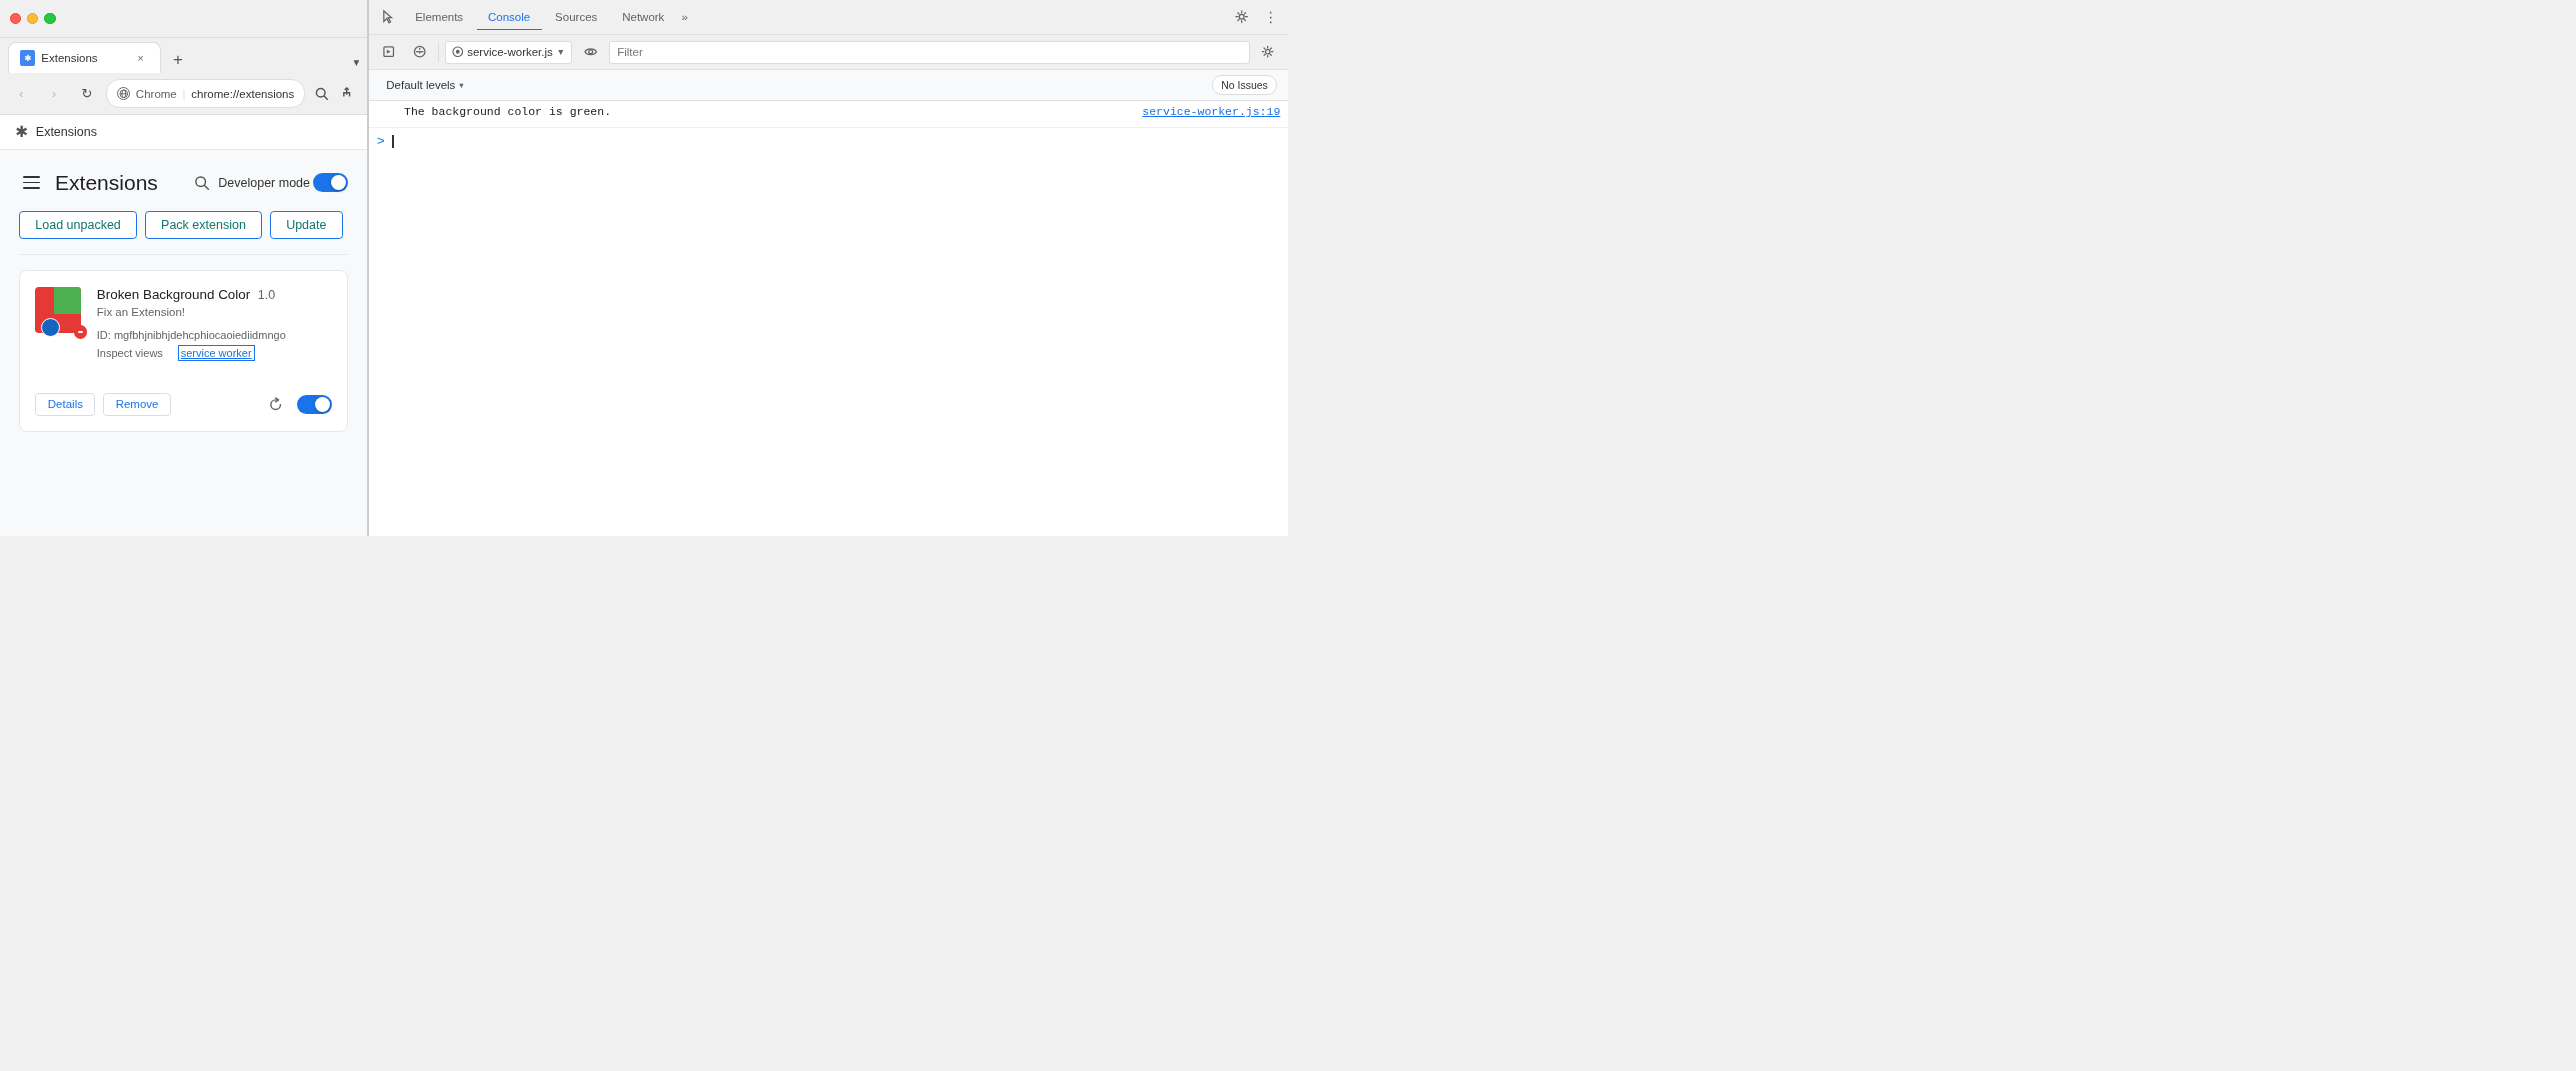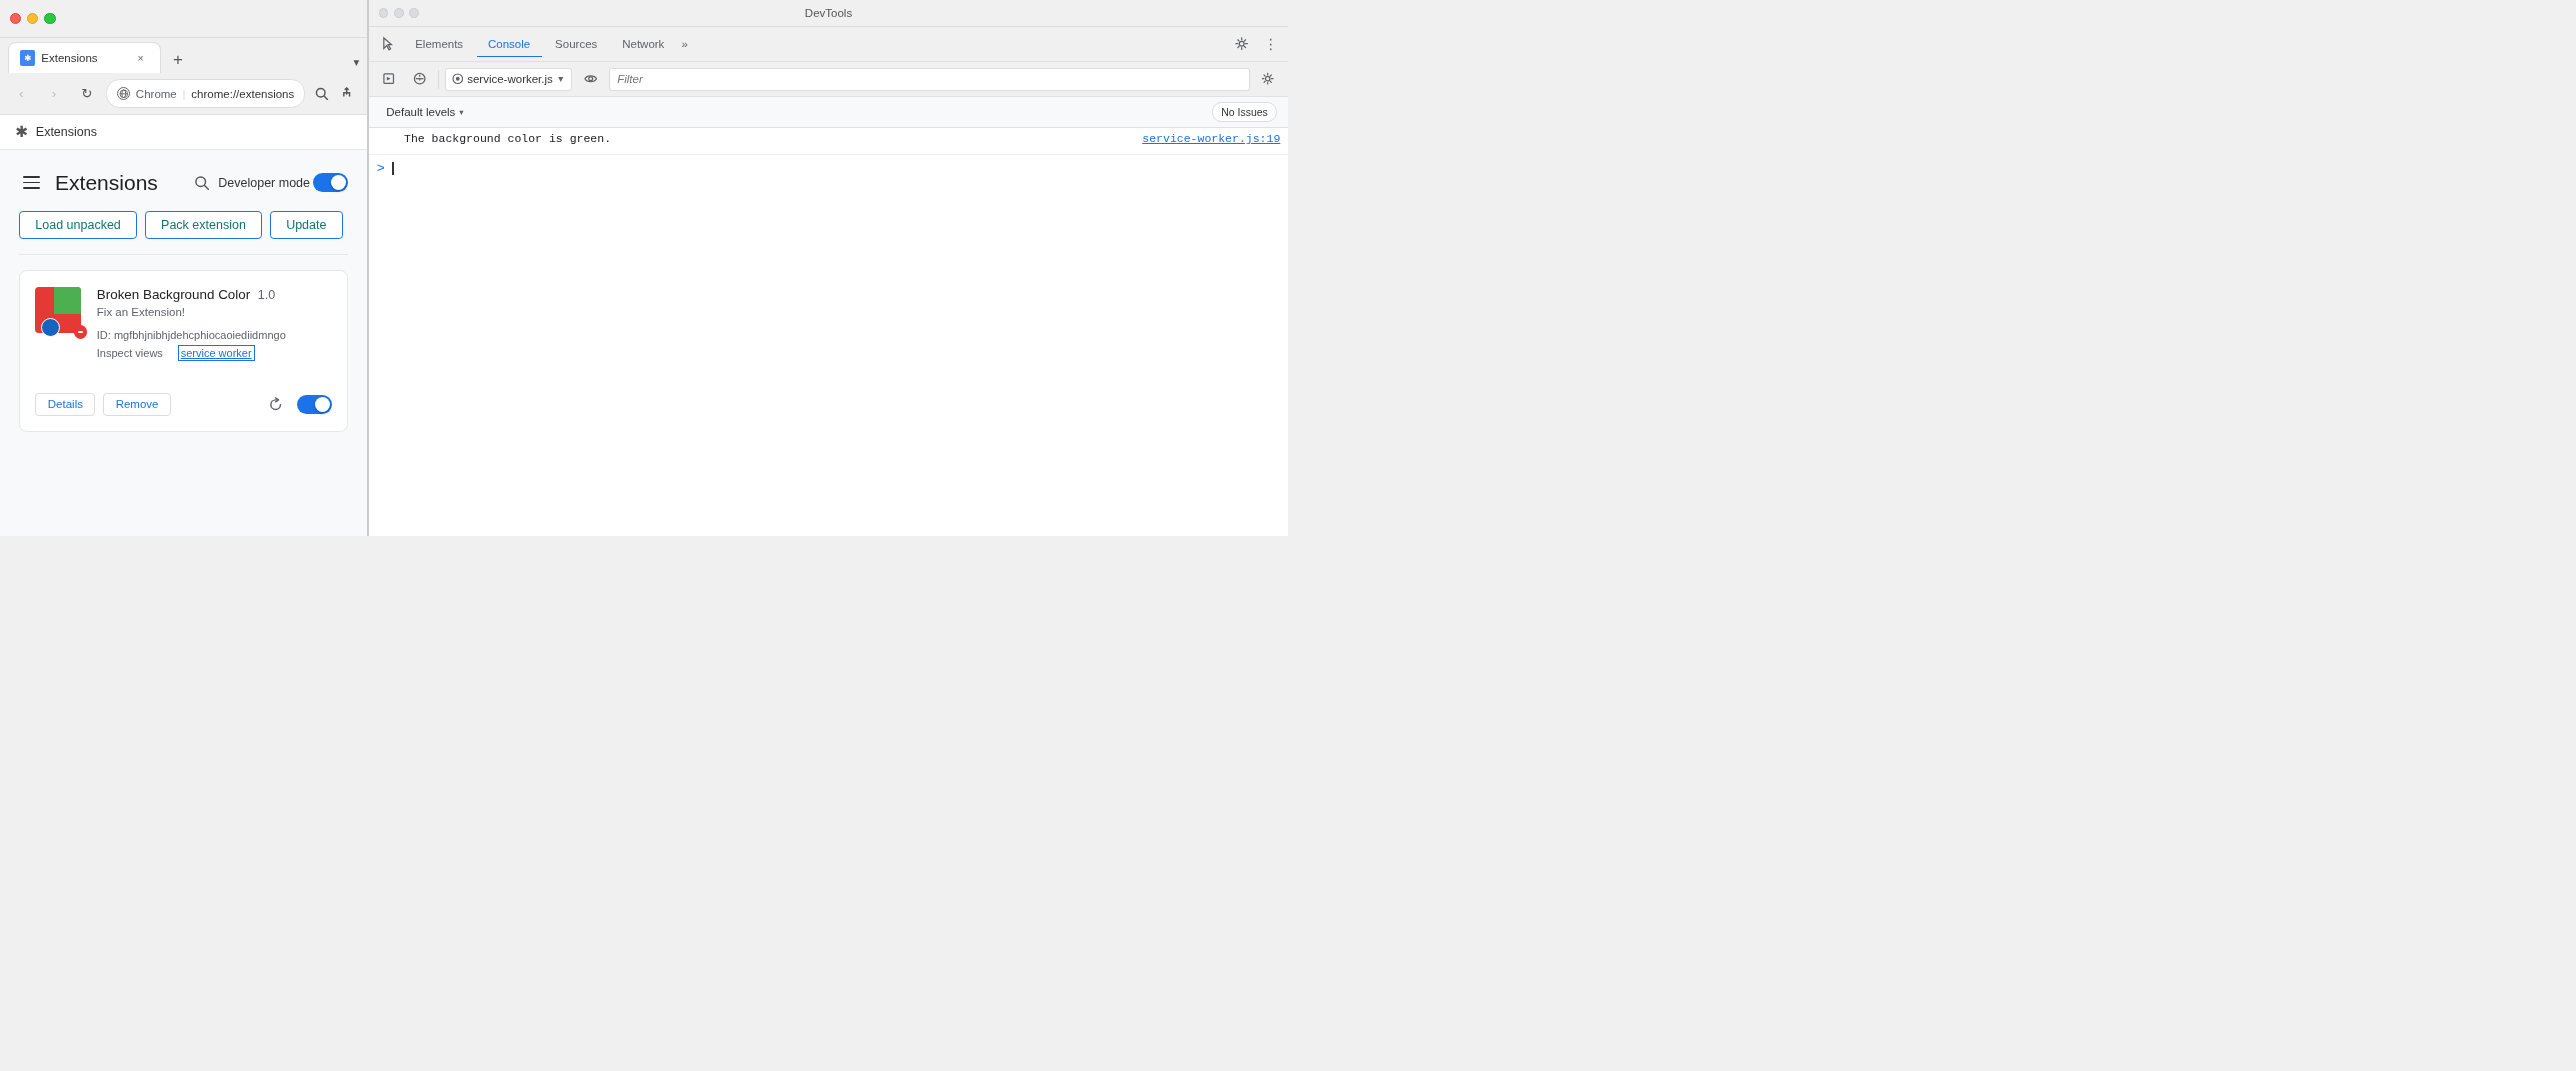--- a/index.html
+++ b/index.html
@@ -577,21 +577,20 @@
     .filter-input {
       flex: 1;
       height: 23px;
       border: 1px solid #dadce0;
       border-radius: 2.9px;
       padding: 0 7.7px;
       font-size: 11.5px;
       color: #333;
       background: #fff;
       outline: none;
-      font-style: italic;
     }
     .ct-settings-btn {
       width: 25px;
       height: 25px;
       display: flex;
       align-items: center;
       justify-content: center;
       border-radius: 2.9px;
       color: #5f6368;
       font-size: 13.4px;
@@ -834,28 +833,20 @@
           <div class="toggle"></div>
         </div>
       </div>
     </div>
 
   </div>
 </div>
 
 <div class="devtools-window">
 
-  <div class="dt-title-bar-wrapper">
-    <div class="dt-tl-group">
-      <div class="dt-tl"></div>
-      <div class="dt-tl"></div>
-      <div class="dt-tl"></div>
-    </div>
-    <span class="dt-title" style="margin: 0 auto;">DevTools</span>
-  </div>
 
   <div class="dt-tab-bar">
     <div class="dt-tab-icon-btn">
       <svg width="15.3" height="15.3" viewBox="0 0 16 16" fill="none">
         <path d="M4 2 L4 13 L7 10 L9.5 14.5 L11 13.5 L8.5 9 L12 9 Z" stroke="#5f6368" stroke-width="1.3" fill="none"></path>
       </svg>
     </div>
     <div class="dt-tab">Elements</div>
     <div class="dt-tab active">Console</div>
     <div class="dt-tab">Sources</div>

